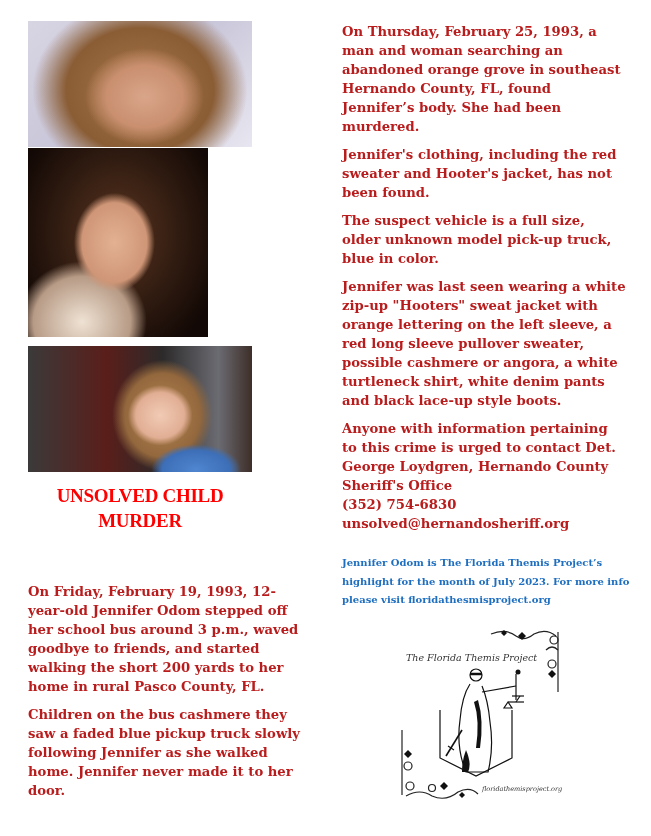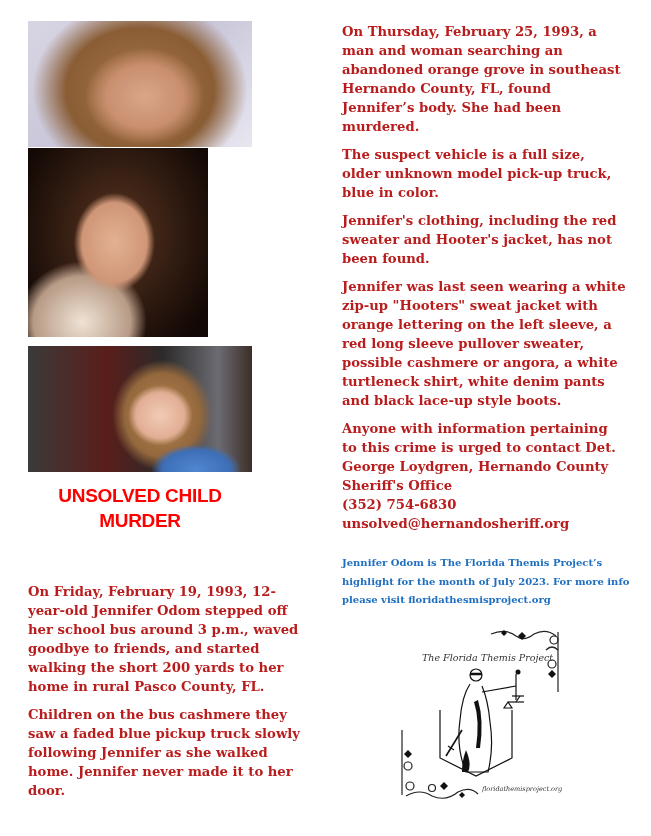--- a/index.html
+++ b/index.html
@@ -16,31 +16,31 @@
                 radial-gradient(ellipse 60% 70% at 50% 45%, #5a3520 0%, #2e1a10 60%, #120805 100%); }
   #photo3 { left:28px; top:346px; width:224px; height:126px;
     background: radial-gradient(ellipse 18% 30% at 59% 55%, #f1cbb5 0%, #e1ae94 60%, transparent 80%),
                 radial-gradient(ellipse 25% 25% at 75% 98%, #4f86cf 0%, #3d6fb8 60%, transparent 80%),
                 radial-gradient(ellipse 28% 55% at 60% 55%, #b48653 0%, #94683d 60%, transparent 80%),
                 linear-gradient(90deg, #3b3a3a 0%, #5a1e1a 35%, #2c2a2a 60%, #6b6b72 85%, #3d2e28 100%); }
   .photo-label { position:absolute; left:0; bottom:0; opacity:0; font-size:1px; }
 
   .title { position:absolute; left:28px; width:224px; top:483px; text-align:center;
     color:#ff0000; font-weight:bold; font-size:19px; line-height:25px;
-    font-family:Liberation Sans, sans-serif; letter-spacing:-0.3px; }
+    font-family:Liberation Serif, serif; letter-spacing:-0.3px; }
 
   .col-text p { margin:0 0 9px 0; font-weight:bold; font-size:13.2px; line-height:19px; color:#b91c1c; }
   #left-col { position:absolute; left:28px; top:545px; width:275px;margin-top:37px; }
   #right-col { position:absolute; left:342px; top:22px; width:285px; }
   .blue p { color:#1f6fc0; font-size:10px; line-height:18.5px; }
   #blue-note { position:absolute; left:342px; top:554px; width:290px; }
 
   #logo { position:absolute; left:396px; top:630px; width:172px; height:170px; }
   .logo-title { position:absolute; left:10px; top:22px; width:150px; font-style:italic;
-    font-size:9.5px; color:#333; font-family:"DejaVu Serif", serif; white-space:nowrap;margin-left:16px; }
+    font-size:9.5px; color:#333; font-family:"DejaVu Serif", serif; white-space:nowrap; }
   .logo-url { position:absolute; left:86px; top:155px; font-style:italic; font-size:6.5px; color:#333;
     font-family:"DejaVu Serif", serif; white-space:nowrap; }
 </style>
 </head>
 <body>
 
 <div class="photo" id="photo1">
   <span class="photo-label">Jennifer Odom school portrait</span>
 </div>
 <div class="photo" id="photo2">
@@ -55,22 +55,22 @@
   <div>MURDER</div>
 </div>
 
 <div id="left-col" class="col-text">
   <p>On Friday, February 19, 1993, 12-year-old Jennifer Odom stepped off her school bus around 3 p.m., waved goodbye to friends, and started walking the short 200 yards to her home in rural Pasco County, FL.</p>
   <p>Children on the bus cashmere they saw a faded blue pickup truck slowly following Jennifer as she walked home. Jennifer never made it to her door.</p>
 </div>
 
 <div id="right-col" class="col-text">
   <p>On Thursday, February 25, 1993, a man and woman searching an abandoned orange grove in southeast Hernando County, FL, found Jennifer’s body. She had been murdered.</p>
+  <p>Jennifer's clothing, including the red sweater and Hooter's jacket, has not been found.</p>
   <p>The suspect vehicle is a full size, older unknown model pick-up truck, blue in color.</p>
-  <p>Jennifer's clothing, including the red sweater and Hooter's jacket, has not been found.</p>
   <p>Jennifer was last seen wearing a white zip-up "Hooters" sweat jacket with orange lettering on the left sleeve, a red long sleeve pullover sweater, possible cashmere or angora, a white turtleneck shirt, white denim pants and black lace-up style boots.</p>
   <p style="margin-bottom:0">
     <span>Anyone with information pertaining to this crime is urged to contact Det. George Loydgren, Hernando County Sheriff's Office</span><br>
     <span>(352) 754-6830</span><br>
     <span>unsolved@hernandosheriff.org</span>
   </p>
 </div>
 
 <div id="blue-note" class="col-text blue">
   <p>Jennifer Odom is The Florida Themis Project’s highlight for the month of July 2023. For more info please visit floridathesmisproject.org</p>

